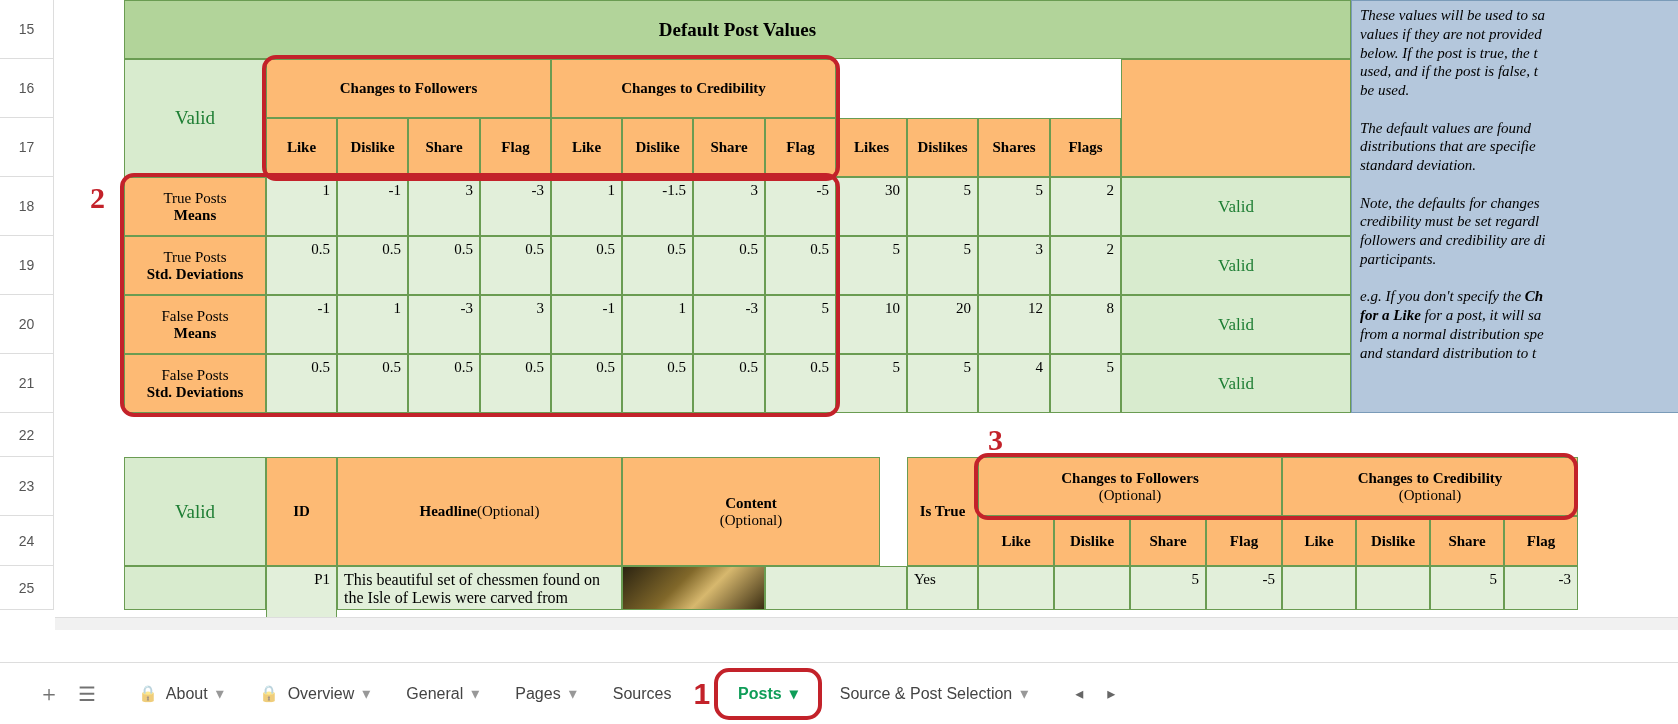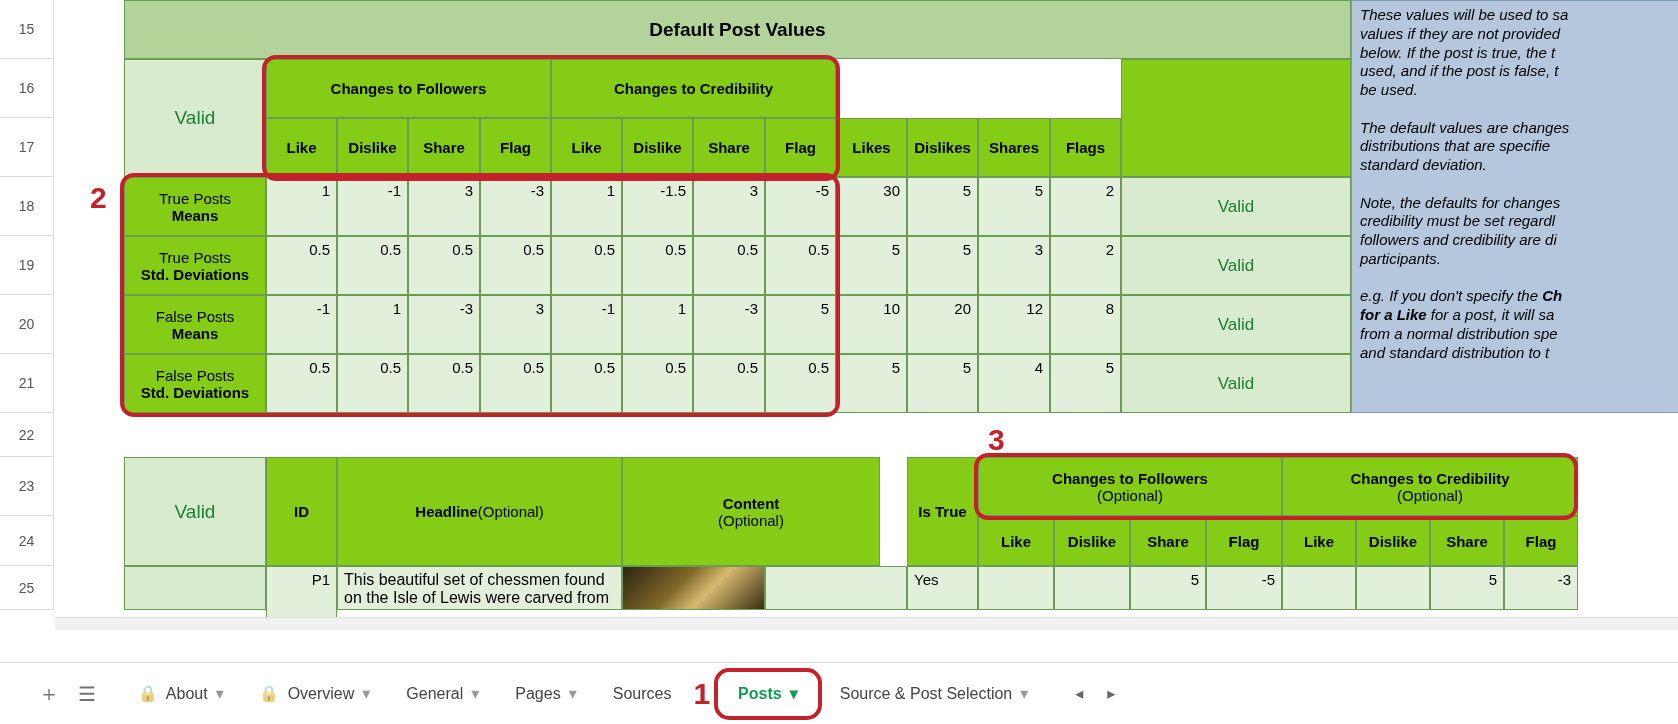--- a/index.html
+++ b/index.html
@@ -43,34 +43,35 @@
     align-items:center;
     justify-content:center;
     background:#fff;
   }
   
   .sheet{
     position:absolute;
     left:55px; top:0;
     right:0;
     height:620px;
+    font-family:Liberation Serif, serif;
   }
   .cell{
     position:absolute;
     border:1px solid var(--border);
     font-size:15px;
     color:#000;
     padding:4px 6px;
   }
   .center{ display:flex; align-items:center; justify-content:center; text-align:center; }
   .right { display:flex; align-items:flex-start; justify-content:flex-end; }
   .valid-text{ color:var(--valid-text); font-size:17px; }
   .bold{ font-weight:bold; }
   
-  .bg-dark  { background: #84cc16; }
+  .bg-dark  { background: #fdba74; }
   .bg-mid   { background: #b2d49a; }
   .bg-light { background: var(--g-light); }
   .bg-light2{ background: #d8ebce; }
   .bg-blue  { background: var(--blue-bg); font-style: italic; color:#000;}
   
   
   .anno-box{
     position:absolute;
     border:4px solid var(--anno-red);
     border-radius:14px;
@@ -260,21 +261,21 @@
   <div class="cell bg-light right" style="left:923px;top:354px;width:72px;height:59px">4</div>
   <div class="cell bg-light right" style="left:995px;top:354px;width:71px;height:59px">5</div>
   <div class="cell bg-light2 center valid-text" style="left:1066px;top:354px;width:230px;height:59px">Valid</div>
 
   <div class="cell bg-blue note" style="left:1296px;top:0;width:330px;height:413px;border:1px solid #7a9bb8;padding:5px 8px;overflow:hidden">
     <span>These values will be used to sa</span><br>
     <span>values if they are not provided</span><br>
     <span>below. If the post is true, the t</span><br>
     <span>used, and if the post is false, t</span><br>
     <span>be used.</span><br><br>
-    <span>The default values are changes</span><br>
+    <span>The default values are found</span><br>
     <span>distributions that are specifie</span><br>
     <span>standard deviation.</span><br><br>
     <span>Note, the defaults for changes</span><br>
     <span>credibility must be set regardl</span><br>
     <span>followers and credibility are di</span><br>
     <span>participants.</span><br><br>
     <span>e.g. If you don't specify the </span><b>Ch</b><br>
     <b>for a Like</b><span>  for a post, it will sa</span><br>
     <span>from a normal distribution spe</span><br>
     <span>and standard distribution to t</span>

